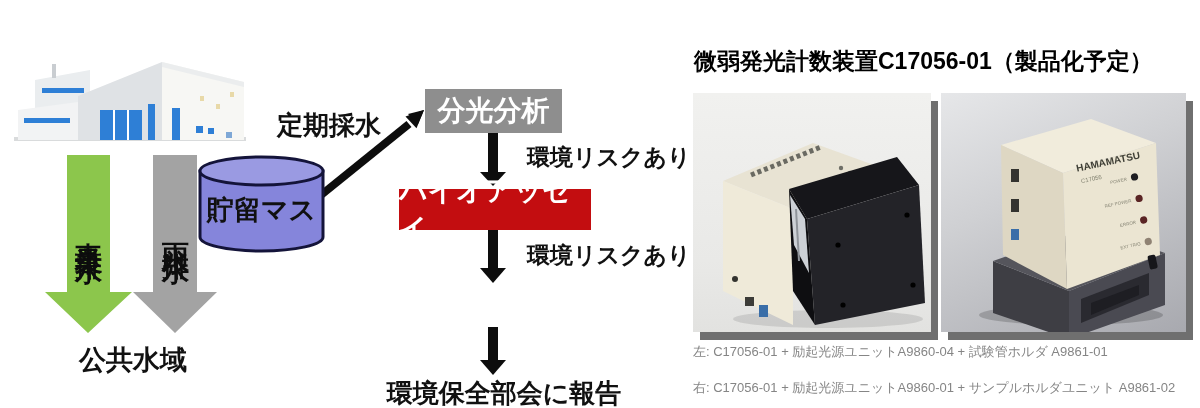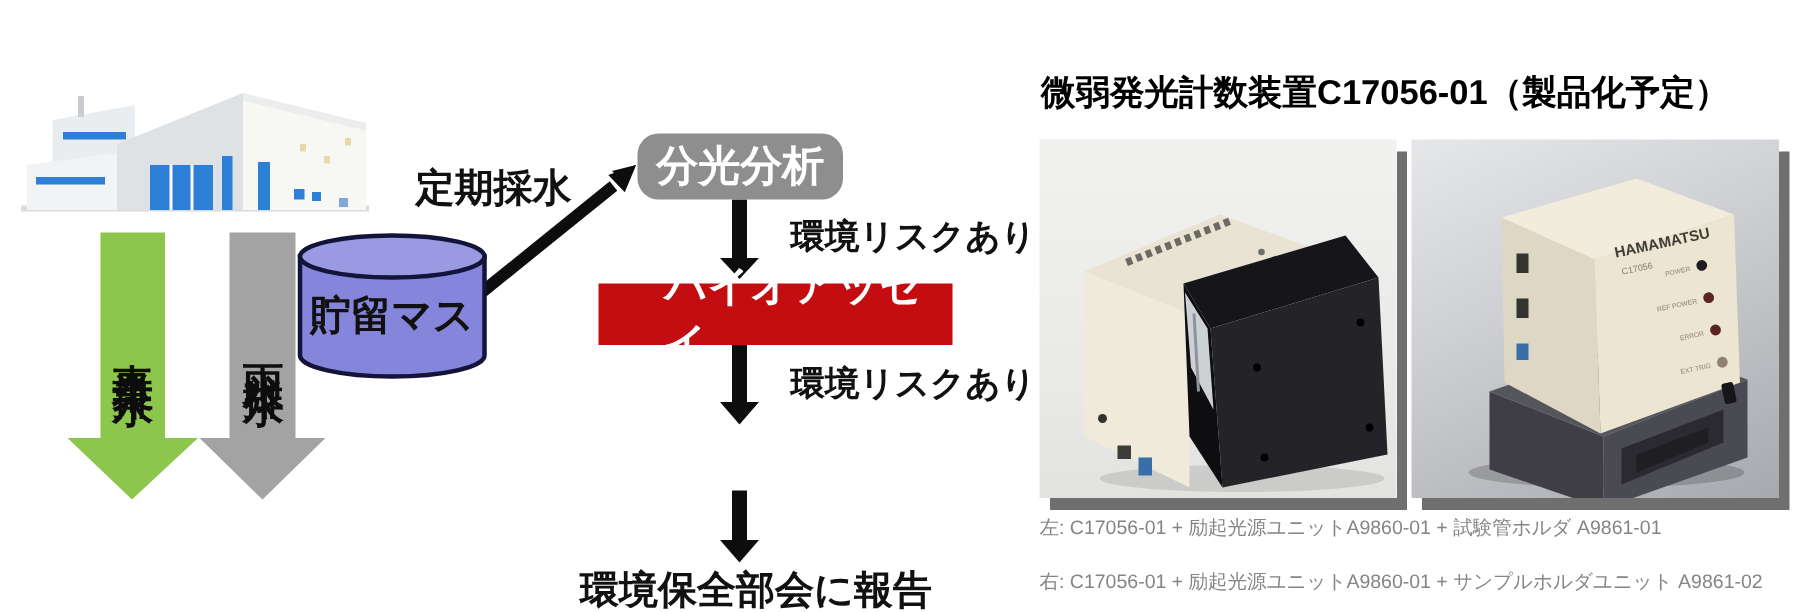--- a/index.html
+++ b/index.html
@@ -9,21 +9,21 @@
   svg{display:block;}
 
   
   .lbl{position:absolute;color:#111;font-weight:700;white-space:nowrap;}
   .vtext{position:absolute;writing-mode:vertical-rl;text-orientation:upright;
          color:#0d0d0d;font-weight:700;font-size:27px;letter-spacing:5px;
          display:flex;align-items:center;justify-content:center;}
 
   .flowbox{position:absolute;display:flex;align-items:center;justify-content:center;
            color:#fff;font-weight:700;}
-  .graybox{background:#8E8E8E;border-radius:14px;}
+  .graybox{background:#8E8E8E;}
   .redbox{background:#C30D10;}
 
   
   .prod-title{position:absolute;left:694px;top:46px;width:500px;
               font-size:23px;font-weight:700;color:#000000;letter-spacing:0px;}
   .photo{position:absolute;top:93px;height:239px;box-shadow:7px 8px 0 0 #6F6F6F;}
   .photo-left{left:693px;width:238px;background:linear-gradient(180deg,#F1F1EF 0%,#E9E9E7 70%,#E2E2E0 100%);}
   .photo-right{left:941px;width:245px;background:linear-gradient(155deg,#E6E7E9 0%,#CFD0D3 40%,#A8A9AF 100%);}
   .caption{position:absolute;left:693px;color:#858585;font-size:13px;line-height:16px;white-space:nowrap;}
 </style>
@@ -87,27 +87,28 @@
       <polygon points="480,268 506,268 493,283" fill="#0d0d0d"></polygon>
     </g>
     <g>
       <rect x="488" y="327" width="10" height="33" fill="#0d0d0d"></rect>
       <polygon points="480,360 506,360 493,375" fill="#0d0d0d"></polygon>
     </g>
   </svg>
 
   <div class="vtext" style="left:72px;top:163px;width:33px;height:136px;">事業排水</div>
   <div class="vtext" style="left:159px;top:163px;width:33px;height:136px;">雨水排水</div>
+  <div class="lbl" style="left:73px;top:342px;width:120px;font-size:27px;text-align:center;">公共水域</div>
   <div class="lbl" style="left:200px;top:192px;width:123px;font-size:27px;text-align:center;">貯留マス</div>
   <div class="lbl" style="left:277px;top:108px;font-size:26px;">定期採水</div>
 
   <div class="flowbox graybox" style="left:425px;top:89px;width:137px;height:44px;font-size:28px;">分光分析</div>
   <div class="lbl" style="left:527px;top:142px;font-size:23px;">環境リスクあり</div>
 
-  <div class="flowbox redbox" style="left:399px;top:189px;width:192px;height:41px;font-size:28px;padding-left:44px;">バイオアッセイ</div>
+  <div class="flowbox redbox" style="left:399px;top:189px;width:192px;height:41px;font-size:28px;">バイオアッセイ</div>
   <div class="lbl" style="left:527px;top:240px;font-size:23px;">環境リスクあり</div>
 
   <div class="lbl" style="left:373px;top:376px;width:262px;font-size:26px;text-align:center;">環境保全部会に報告</div>
 
   <div class="prod-title">微弱発光計数装置C17056-01（製品化予定）</div>
 
   <div class="photo photo-left">
     <svg width="238" height="239" viewBox="0 0 238 239">
       <ellipse cx="135" cy="226" rx="95" ry="9" fill="rgba(0,0,0,0.10)"></ellipse>
 
@@ -169,16 +170,16 @@
           <text x="191" y="86" font-size="4.5" fill="#8A8878" text-anchor="end">POWER</text>
           <text x="191" y="108" font-size="4.5" fill="#8A8878" text-anchor="end">REF POWER</text>
           <text x="191" y="130" font-size="4.5" fill="#8A8878" text-anchor="end">ERROR</text>
           <text x="191" y="152" font-size="4.5" fill="#8A8878" text-anchor="end">EXT TRIG</text>
           <rect x="195" y="164" width="8" height="14" rx="2" fill="#16161A"></rect>
         </g>
       </g>
     </svg>
   </div>
 
-  <div class="caption" style="top:344px;">左: C17056-01 + 励起光源ユニットA9860-01 + 試験管ホルダ A9861-01</div>
+  <div class="caption" style="top:344px;">左: C17056-01 + 励起光源ユニットA9860-04 + 試験管ホルダ A9861-01</div>
   <div class="caption" style="top:380px;">右: C17056-01 + 励起光源ユニットA9860-01 + サンプルホルダユニット A9861-02</div>
 
 </div>
 
 </body></html>

